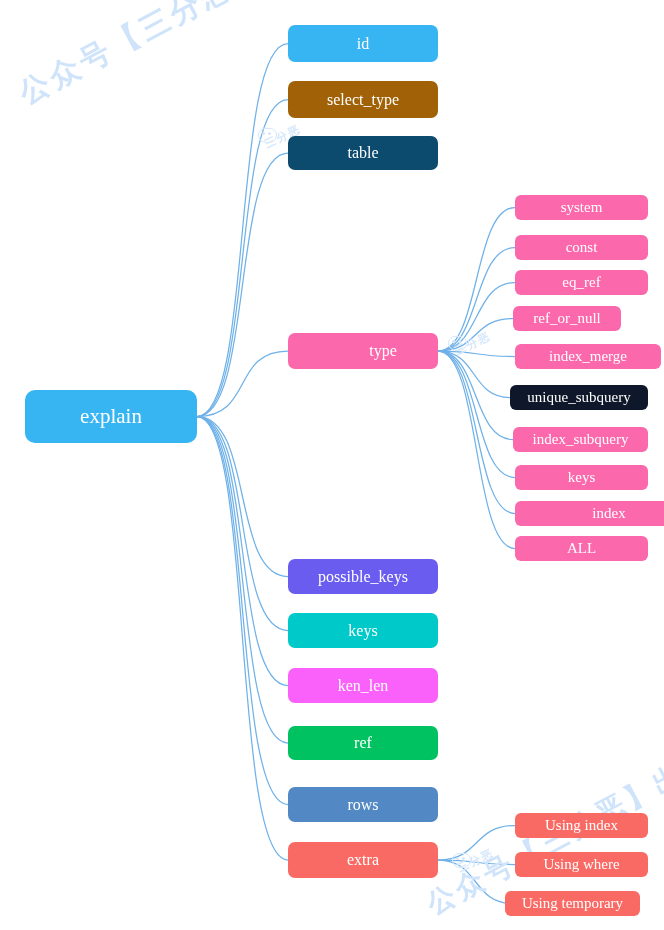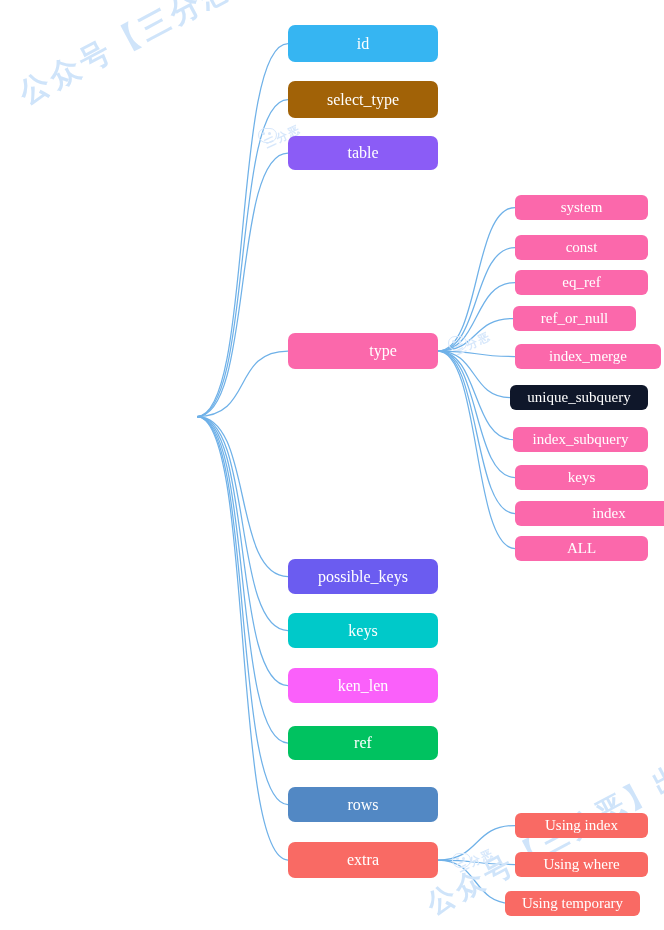--- a/index.html
+++ b/index.html
@@ -93,30 +93,31 @@
 
   <div class="wm wm-main wm-1">公众号【三分恶】出品</div>
   <div class="wm wm-main wm-2">公众号【三分恶】出品</div>
   <div class="wm wm-small wm-s1">三分恶</div>
   <div class="wm wm-small wm-s2">三分恶</div>
   <div class="wm wm-small wm-s3">三分恶</div>
   <div class="wm-badge wm-b1"></div>
   <div class="wm-badge wm-b2"></div>
   <div class="wm-badge wm-b3"></div>
 
+  <div class="node root" id="root-node" style="left: 25px; top: 390px; width: 172px; height: 53px; background: rgb(54, 181, 242);">explain</div>
 
   <div id="branch-layer">
       <div class="node" style="left: 288px; top: 25px; width: 150px; height: 37px; background: rgb(54, 181, 242);">id</div>
       <div class="node" style="left: 288px; top: 81px; width: 150px; height: 37px; background: #a16207;">select_type</div>
-      <div class="node" style="left: 288px; top: 136px; width: 150px; height: 34px; background: #8b5cf6;">table</div>
+      <div class="node" style="left: 288px; top: 136px; width: 150px; height: 34px; background: #0c4a6e;">table</div>
       <div class="node" style="left: 288px; top: 333px; width: 150px; height: 36px; background: rgb(251, 104, 171); padding-left: 40px;">type</div>
       <div class="node sub" style="left: 515px; top: 195px; width: 133px; height: 25px; background: rgb(251, 104, 171);">system</div>
       <div class="node sub" style="left: 515px; top: 235px; width: 133px; height: 25px; background: rgb(251, 104, 171);">const</div>
       <div class="node sub" style="left: 515px; top: 270px; width: 133px; height: 25px; background: rgb(251, 104, 171);">eq_ref</div>
-      <div class="node sub" style="left: 513px; top: 306px; width: 123px; height: 25px; background: rgb(251, 104, 171);">ref_or_null</div>
+      <div class="node sub" style="left: 513px; top: 306px; width: 108px; height: 25px; background: rgb(251, 104, 171);">ref_or_null</div>
       <div class="node sub" style="left: 515px; top: 344px; width: 146px; height: 25px; background: rgb(251, 104, 171);">index_merge</div>
       <div class="node sub" style="left: 510px; top: 385px; width: 138px; height: 25px; background: #0f172a;">unique_subquery</div>
       <div class="node sub" style="left: 513px; top: 427px; width: 135px; height: 25px; background: rgb(251, 104, 171);">index_subquery</div>
       <div class="node sub" style="left: 515px; top: 465px; width: 133px; height: 25px; background: rgb(251, 104, 171);">keys</div>
       <div class="node sub" style="left: 515px; top: 501px; width: 160px; height: 25px; background: rgb(251, 104, 171); padding-left: 28px;">index</div>
       <div class="node sub" style="left: 515px; top: 536px; width: 133px; height: 25px; background: rgb(251, 104, 171);">ALL</div>
       <div class="node" style="left: 288px; top: 559px; width: 150px; height: 35px; background: rgb(107, 92, 240);">possible_keys</div>
       <div class="node" style="left: 288px; top: 613px; width: 150px; height: 35px; background: rgb(0, 201, 201);">keys</div>
       <div class="node" style="left: 288px; top: 668px; width: 150px; height: 35px; background: rgb(250, 96, 250);">ken_len</div>
       <div class="node" style="left: 288px; top: 726px; width: 150px; height: 34px; background: rgb(0, 194, 96);">ref</div>

